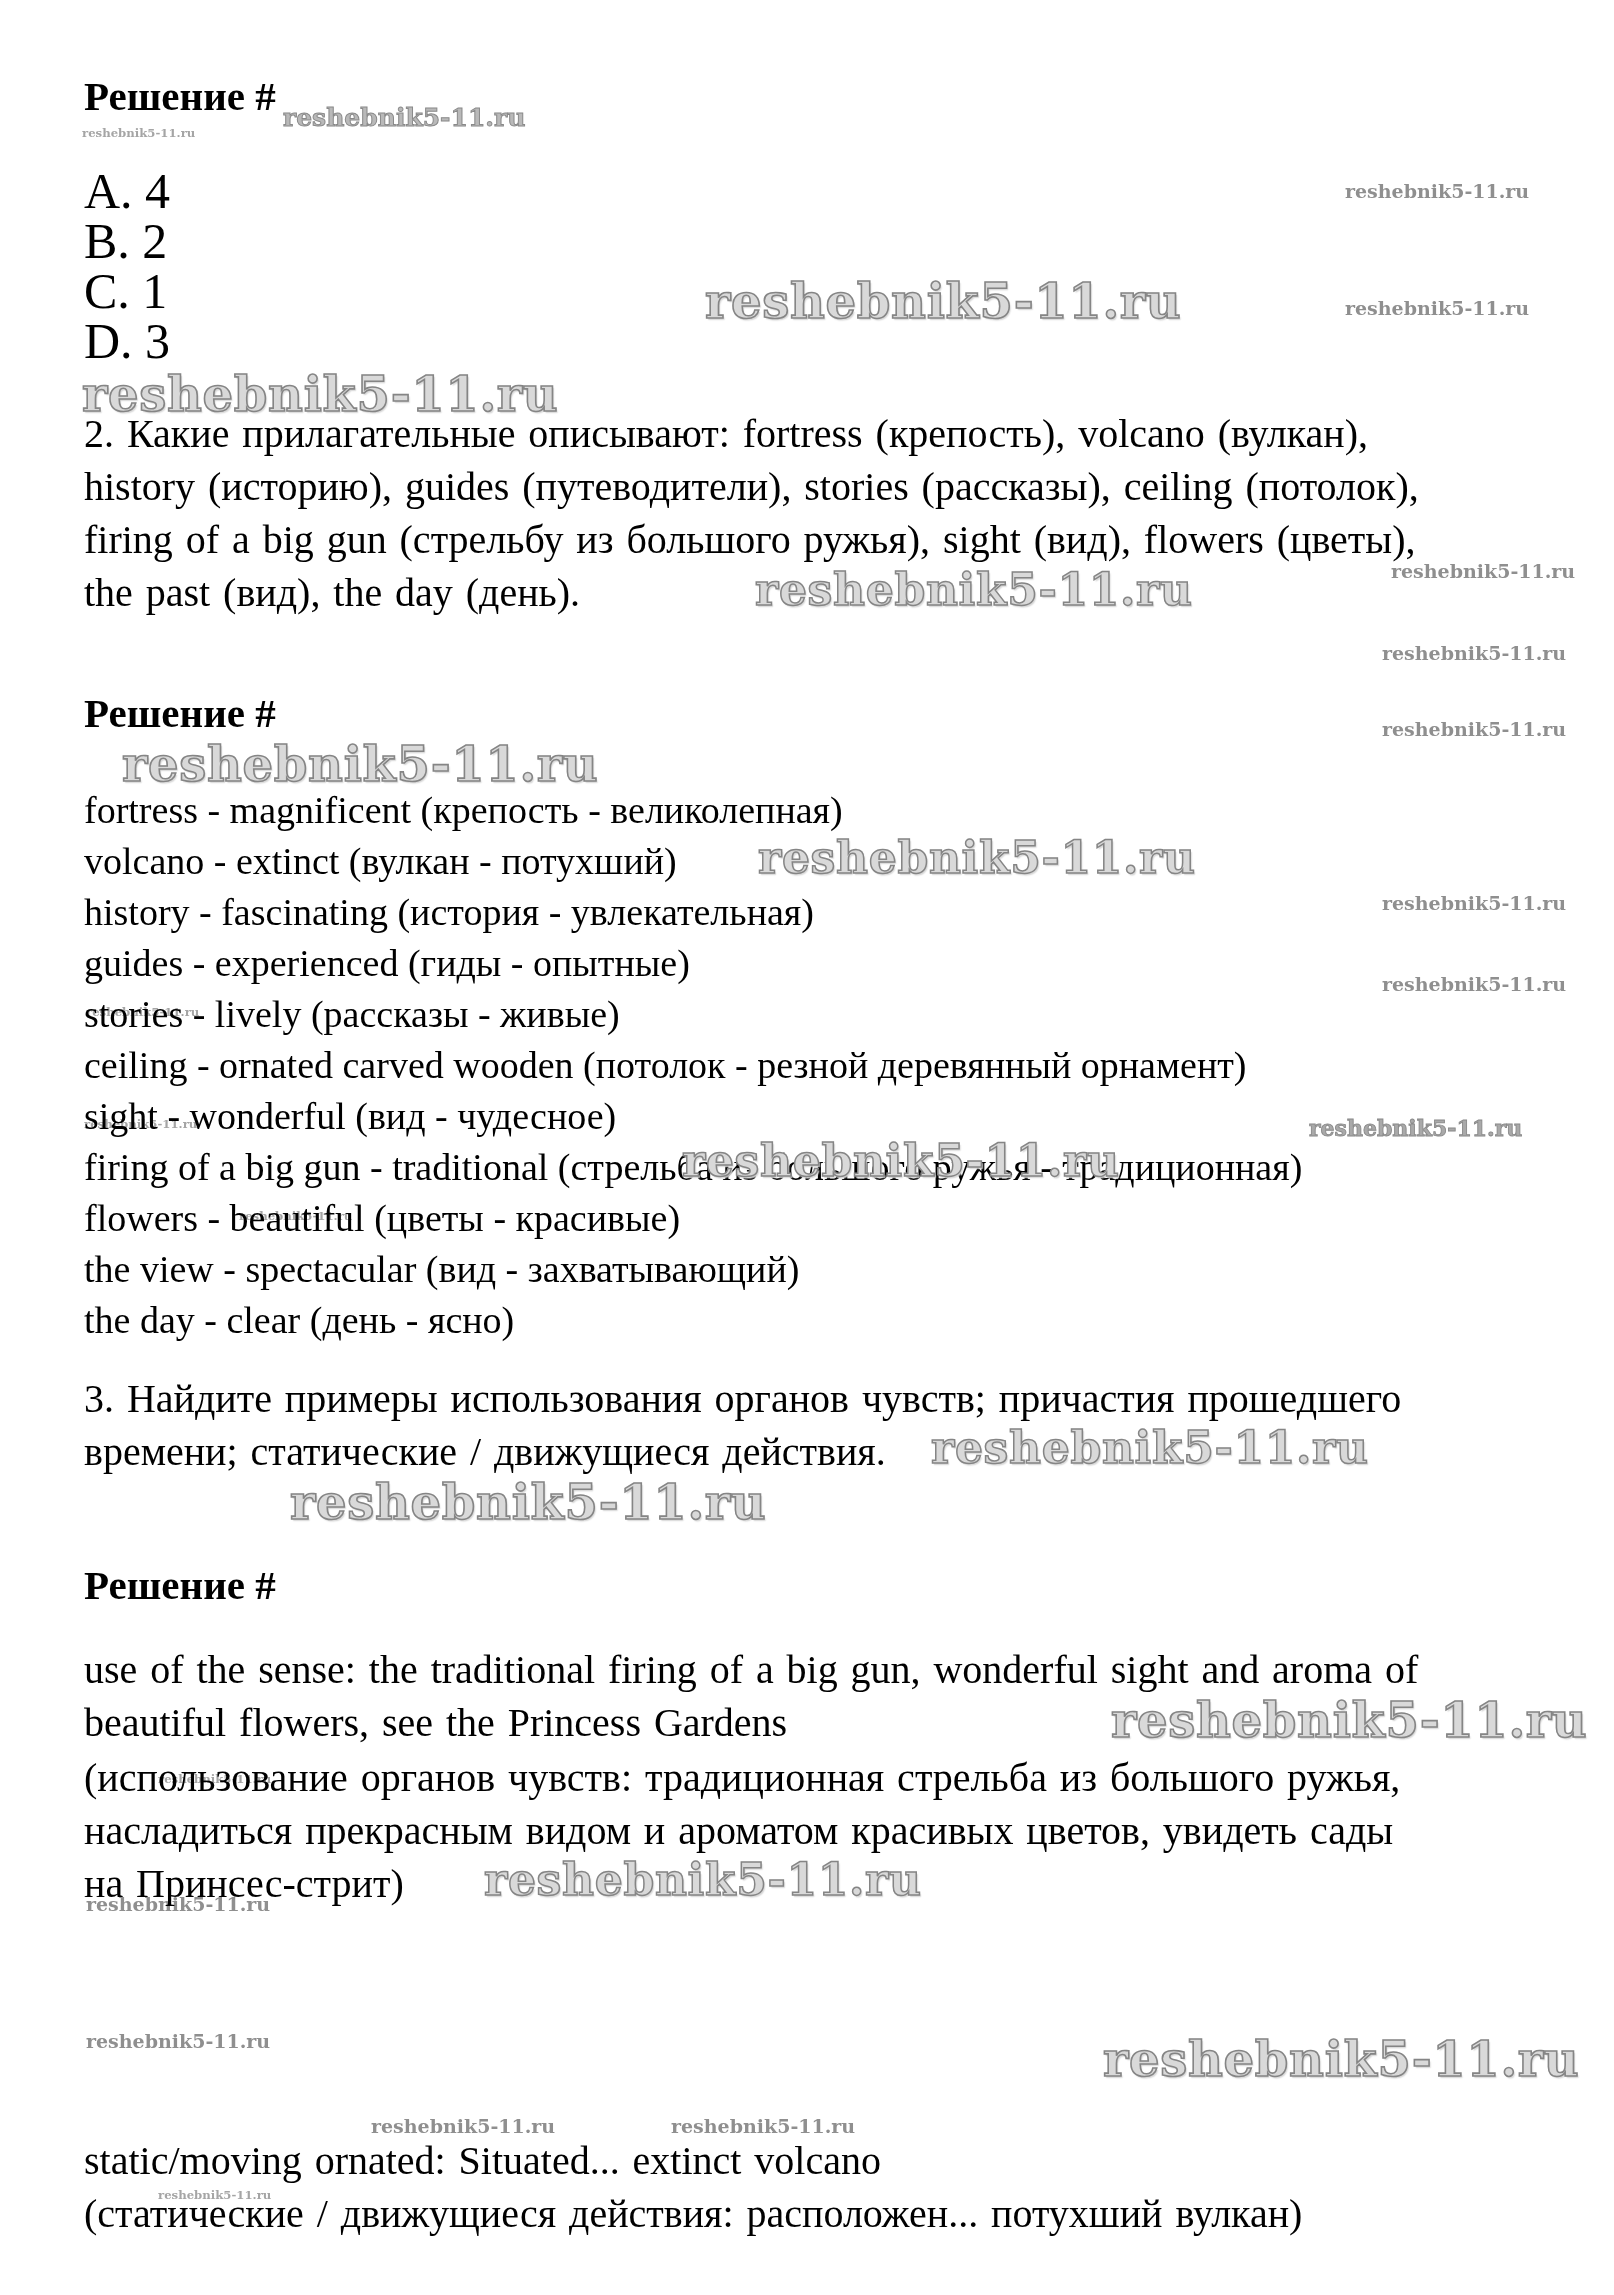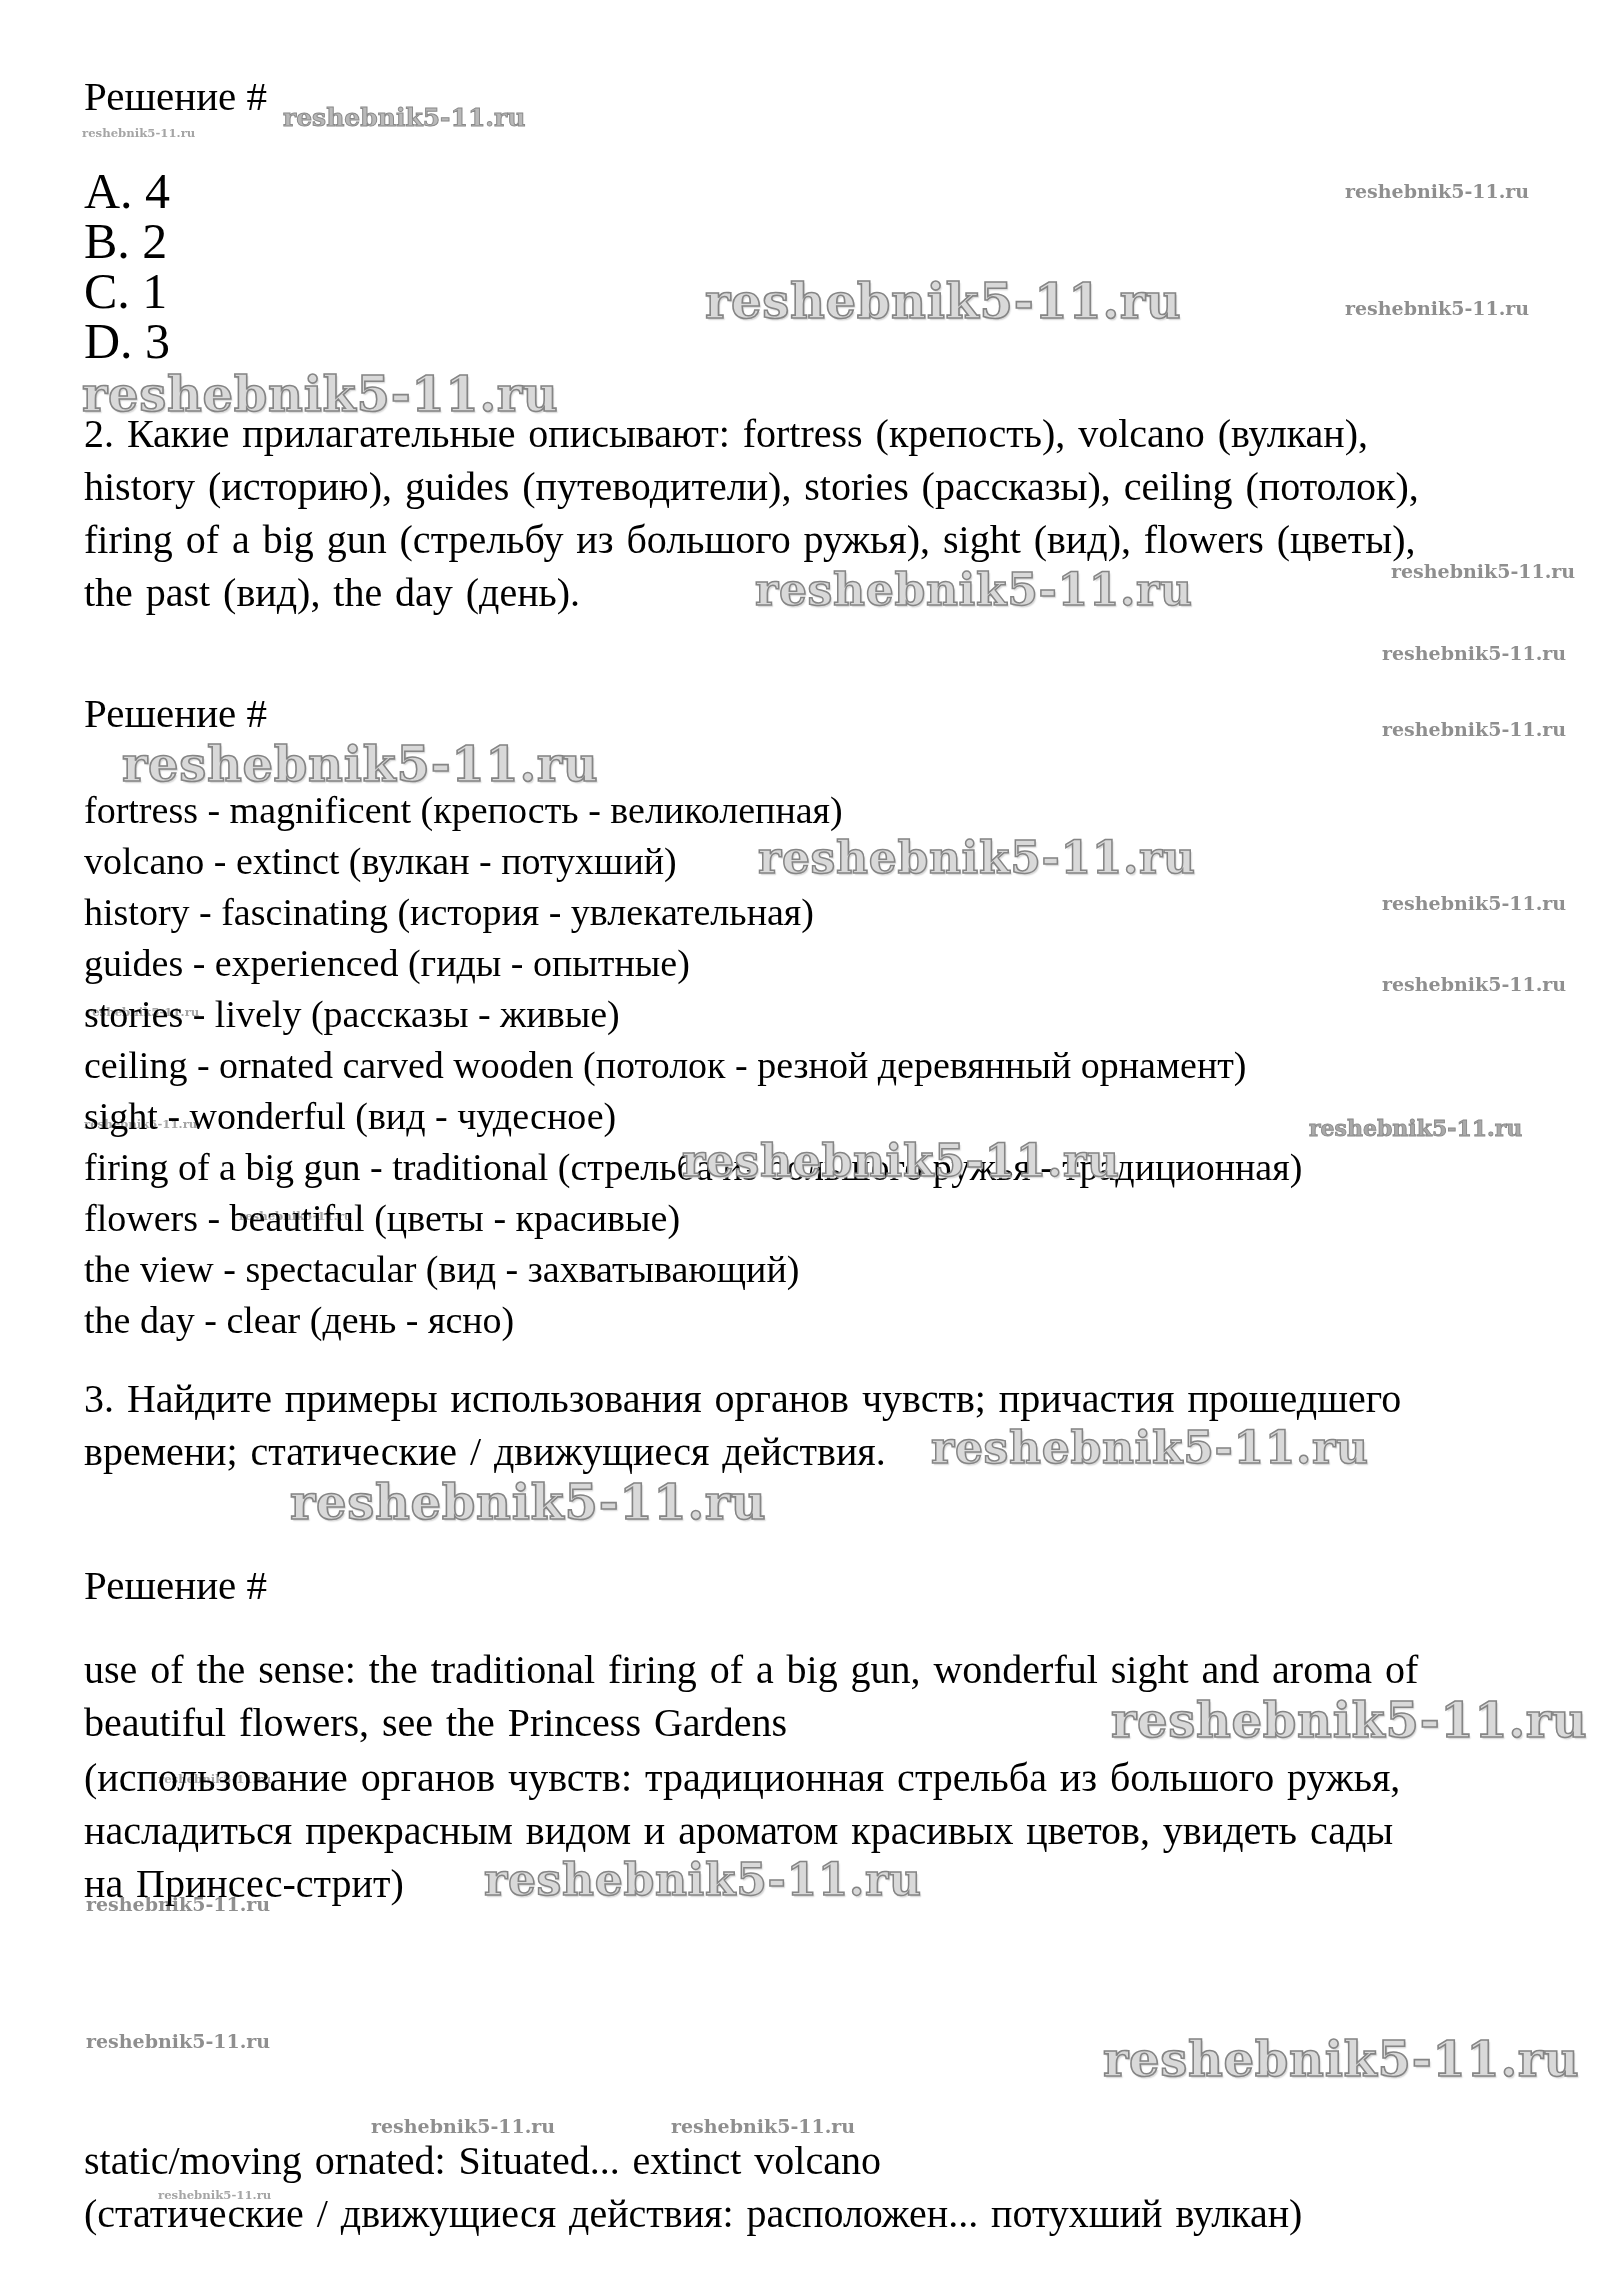--- a/index.html
+++ b/index.html
@@ -3,21 +3,21 @@
 <meta charset="utf-8">
 <title>Решение</title>
 <style>
   html,body{margin:0;padding:0;}
   body{
     width:1614px;height:2295px;background:#ffffff;position:relative;
     font-family:"Liberation Serif","DejaVu Serif",serif;color:#000;
   }
   .page{position:absolute;left:0;top:0;width:1614px;height:2295px;background:#fff;overflow:hidden;}
   .sec{position:absolute;left:84px;width:1454px;}
-  .heading{font-size:41px;font-weight:normal;line-height:1.15;margin:0;}
+  .heading{font-size:41px;font-weight:bold;line-height:1.15;margin:0;}
   .aline{font-size:50px;line-height:50px;white-space:nowrap;}
   .line{font-size:40px;line-height:53px;white-space:nowrap;word-spacing:2.9px;}
   .pline{font-size:38px;line-height:51px;white-space:nowrap;}
   
   .wm{position:absolute;font-family:"DejaVu Serif",serif;font-weight:bold;white-space:nowrap;pointer-events:none;}
   .wm-big{font-size:48px;color:#d9d9d9;-webkit-text-stroke:1.6px #858585;text-shadow:1.5px 1.5px 1.5px #d6d6d6;letter-spacing:0.7px;}
   .wm-inline{font-size:44px;color:#d9d9d9;-webkit-text-stroke:1.5px #858585;text-shadow:1.5px 1.5px 1.5px #d6d6d6;letter-spacing:0.7px;}
   .wm-med{font-size:25px;color:#b9b9b9;-webkit-text-stroke:1px #8a8a8a;}
   .wm-med2{font-size:22px;color:#a9a9a9;-webkit-text-stroke:0.9px #8a8a8a;}
   .wm-small{font-size:19px;color:#8f8f8f;}

